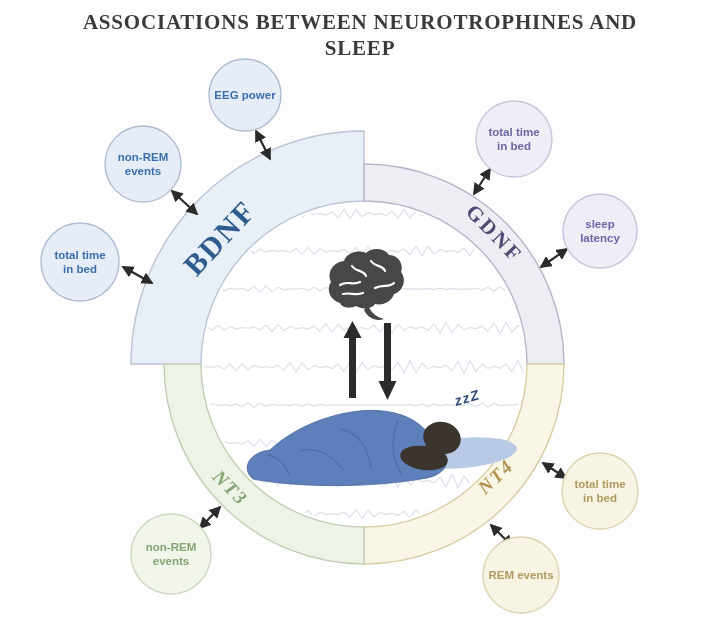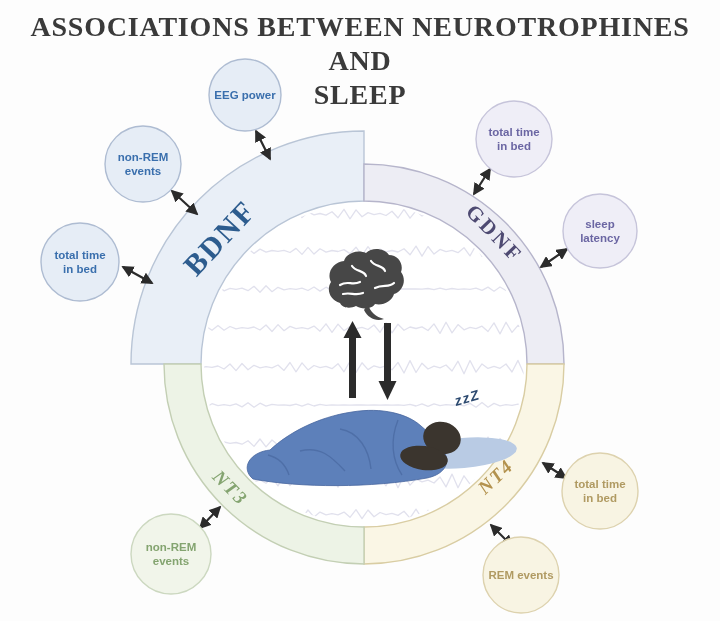--- a/index.html
+++ b/index.html
@@ -1,19 +1,19 @@
 <!DOCTYPE html>
 <html><head>
 <meta charset="utf-8">
 <style>
   html,body{margin:0;padding:0;background:#ffffff;}
   .canvas{position:relative;width:720px;height:621px;background:#fdfdfd;overflow:hidden;
           font-family:"Liberation Sans",sans-serif;}
   .title{position:absolute;top:10px;left:0;width:720px;text-align:center;
-         font-family:"Liberation Serif",serif;font-weight:bold;font-size:28px;
+         font-family:"Liberation Serif",serif;font-weight:bold;font-size:21px;
          letter-spacing:.8px;color:#3a3a3a;line-height:1.22;}
   svg{position:absolute;top:0;left:0;}
   .bubble-label{font-family:"Liberation Sans",sans-serif;font-weight:bold;font-size:11.5px;}
   .arc-label{font-family:"Liberation Serif",serif;}
 </style>
 </head>
 <body>
 
 <div class="canvas">
 

